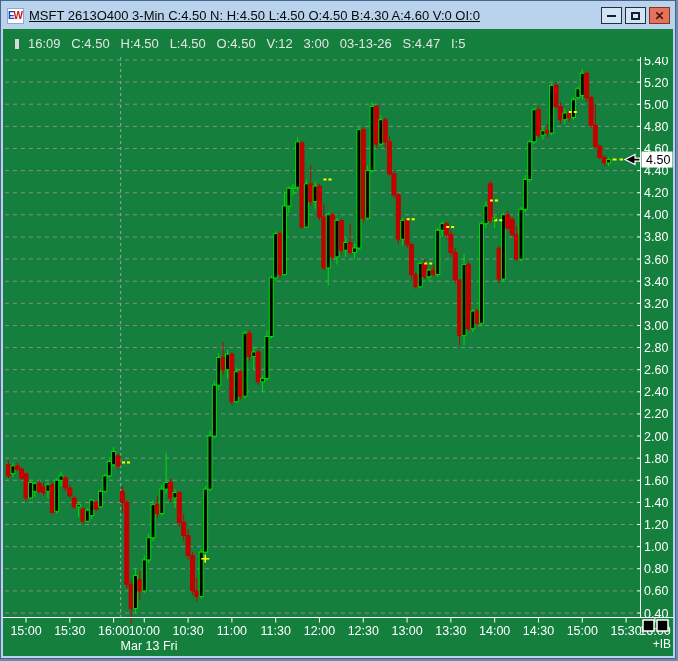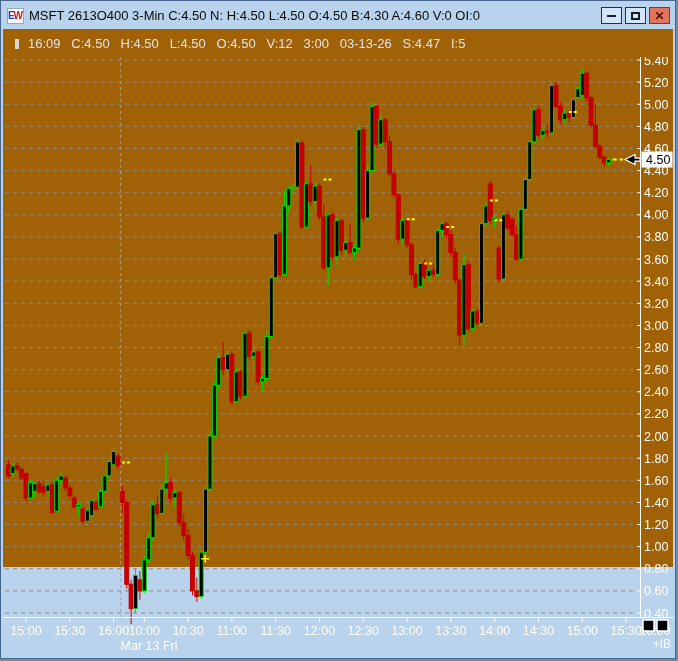--- a/index.html
+++ b/index.html
@@ -15,35 +15,35 @@
     display:flex;align-items:center;background:#b9d3ec;
   }
   .app-icon{
     width:17px;height:16px;background:#ffffff;border:1px solid #8fa8c4;
     margin:0 5px 0 4px;display:flex;align-items:center;justify-content:center;
     font-size:10px;font-weight:bold;line-height:1;
   }
   .app-icon .e{color:#1742c8;}
   .app-icon .w{color:#cc1414;margin-left:-1px;}
   .title-text{
-    font-size:13px;color:#0a0a0a;white-space:pre;flex:1;overflow:hidden;
+    font-size:13px;color:#0a0a0a;white-space:pre;flex:1;overflow:hidden;text-decoration:underline;
   }
   .win-btns{display:flex;margin-right:3px;}
   .wbtn{
     width:21px;height:17px;margin-left:3px;border:1px solid #23313f;
     display:flex;align-items:center;justify-content:center;cursor:pointer;
   }
   .wbtn.minmax{background:#d3e4f6;}
   .glyph-min{width:9px;height:2px;background:#10202e;}
   .glyph-max{width:9px;height:8px;border:2px solid #10202e;background:transparent;}
   .wbtn.close{background:#e2745e;border-color:#8a3220;}
   .glyph-close{color:#4f120a;font-size:12px;font-weight:bold;line-height:1;}
   .client{
-    position:absolute;left:2px;top:28px;width:670px;height:538px;
-    background:#a16207;
+    position:absolute;left:2px;top:28px;width:670px;height:627px;
+    background:#15803d;
   }
   .statusbar{
     position:absolute;left:0;top:0;right:0;height:28px;
     display:flex;align-items:center;color:#e4e4e4;font-size:13px;
   }
   .status-icon{
     width:4px;height:10px;background:#d9d9d9;margin:2px 9px 0 12px;
   }
   .status-text{white-space:pre;}
   svg text{font-family:"Liberation Sans",sans-serif;}

